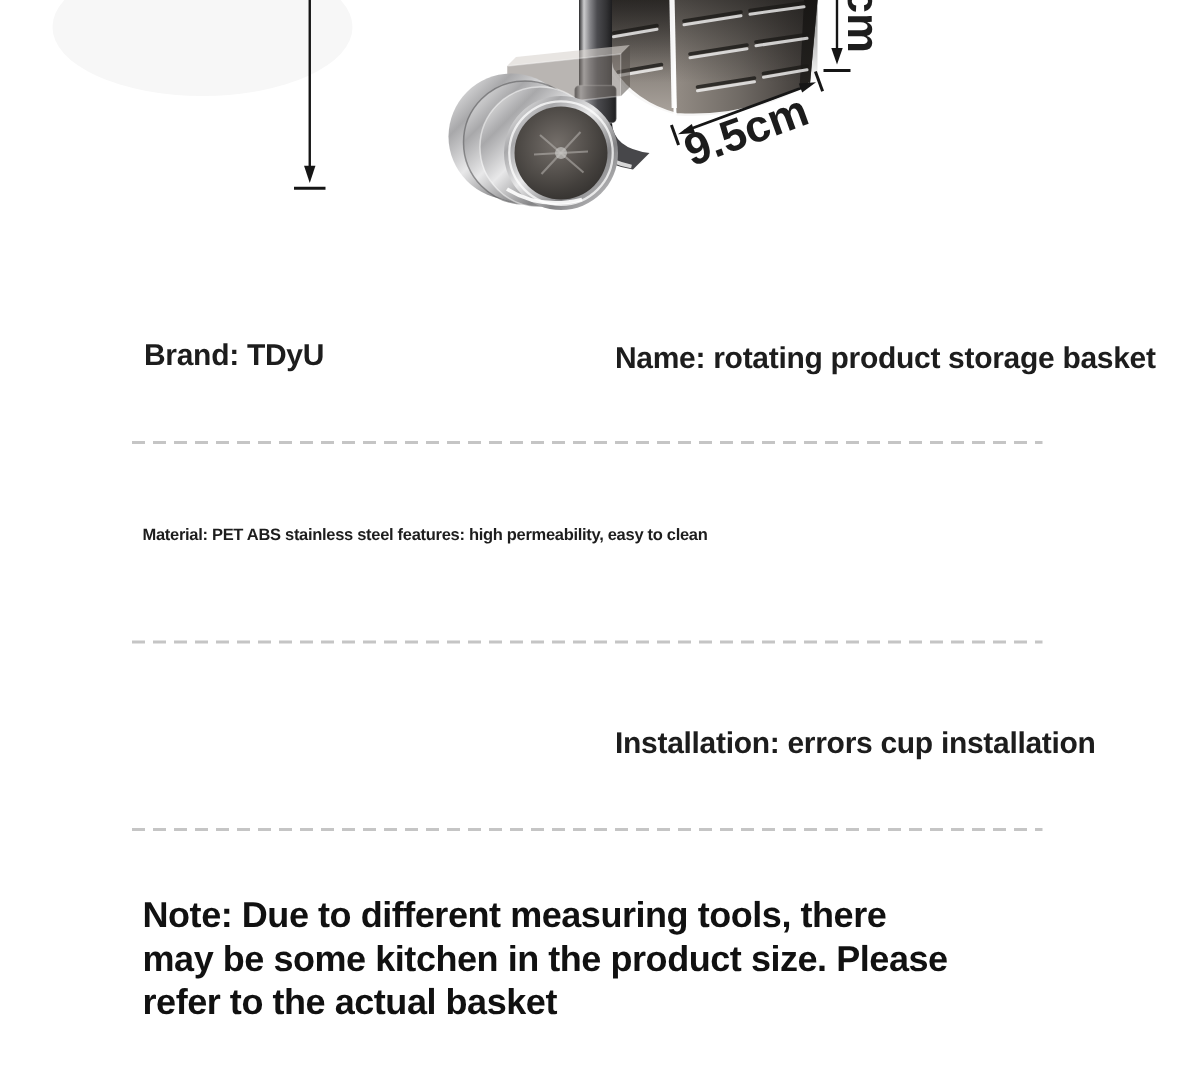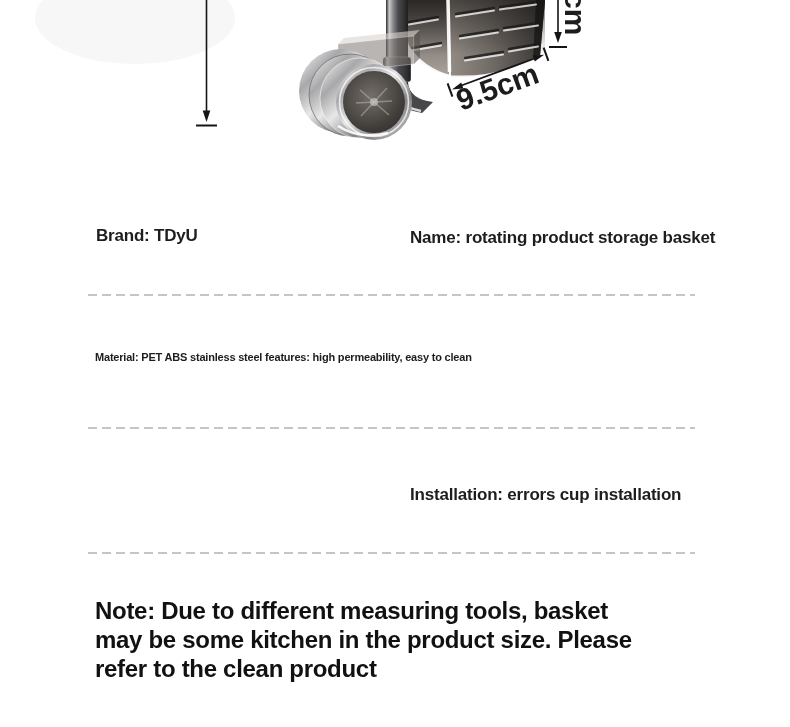--- a/index.html
+++ b/index.html
@@ -2,21 +2,21 @@
 <html><head>
 <meta charset="utf-8">
 <style>
   html,body { margin:0; padding:0; background:#ffffff; }
   .page {
     position:relative; width:790px; height:727px; background:#ffffff;
     font-family:"Liberation Sans", sans-serif; overflow:hidden;
   }
   .figure { position:absolute; left:0; top:0; }
   .spec {
-    position:absolute; font-size:17px; font-weight:700; color:#1d1d1d;
+    position:absolute; font-size:20px; font-weight:700; color:#1d1d1d;
     letter-spacing:-0.2px; white-space:nowrap;
   }
   .spec-block {
     position:absolute; left:95px; top:348px; font-size:11px; font-weight:700;
     color:#1d1d1d; letter-spacing:-0.2px; line-height:19.5px; white-space:nowrap;
   }
   .divider {
     position:absolute; left:88px; width:607px; height:2px;
     background:repeating-linear-gradient(90deg,#c5c5c5 0 9px, transparent 9px 14px);
   }
@@ -161,18 +161,18 @@
     <div>Material: PET ABS stainless steel features: high permeability, easy to clean</div>
   </div>
 
   <div class="divider" style="top:427px"></div>
 
   <span class="spec" style="left:410px; top:485px">Installation: errors cup installation</span>
 
   <div class="divider" style="top:552px"></div>
 
   <div class="note">
-    <div>Note: Due to different measuring tools, basket</div>
+    <div>Note: Due to different measuring tools, there</div>
     <div>may be some kitchen in the product size. Please</div>
-    <div>refer to the clean product</div>
+    <div>refer to the actual basket</div>
   </div>
 
 </div>
 
 </body></html>

